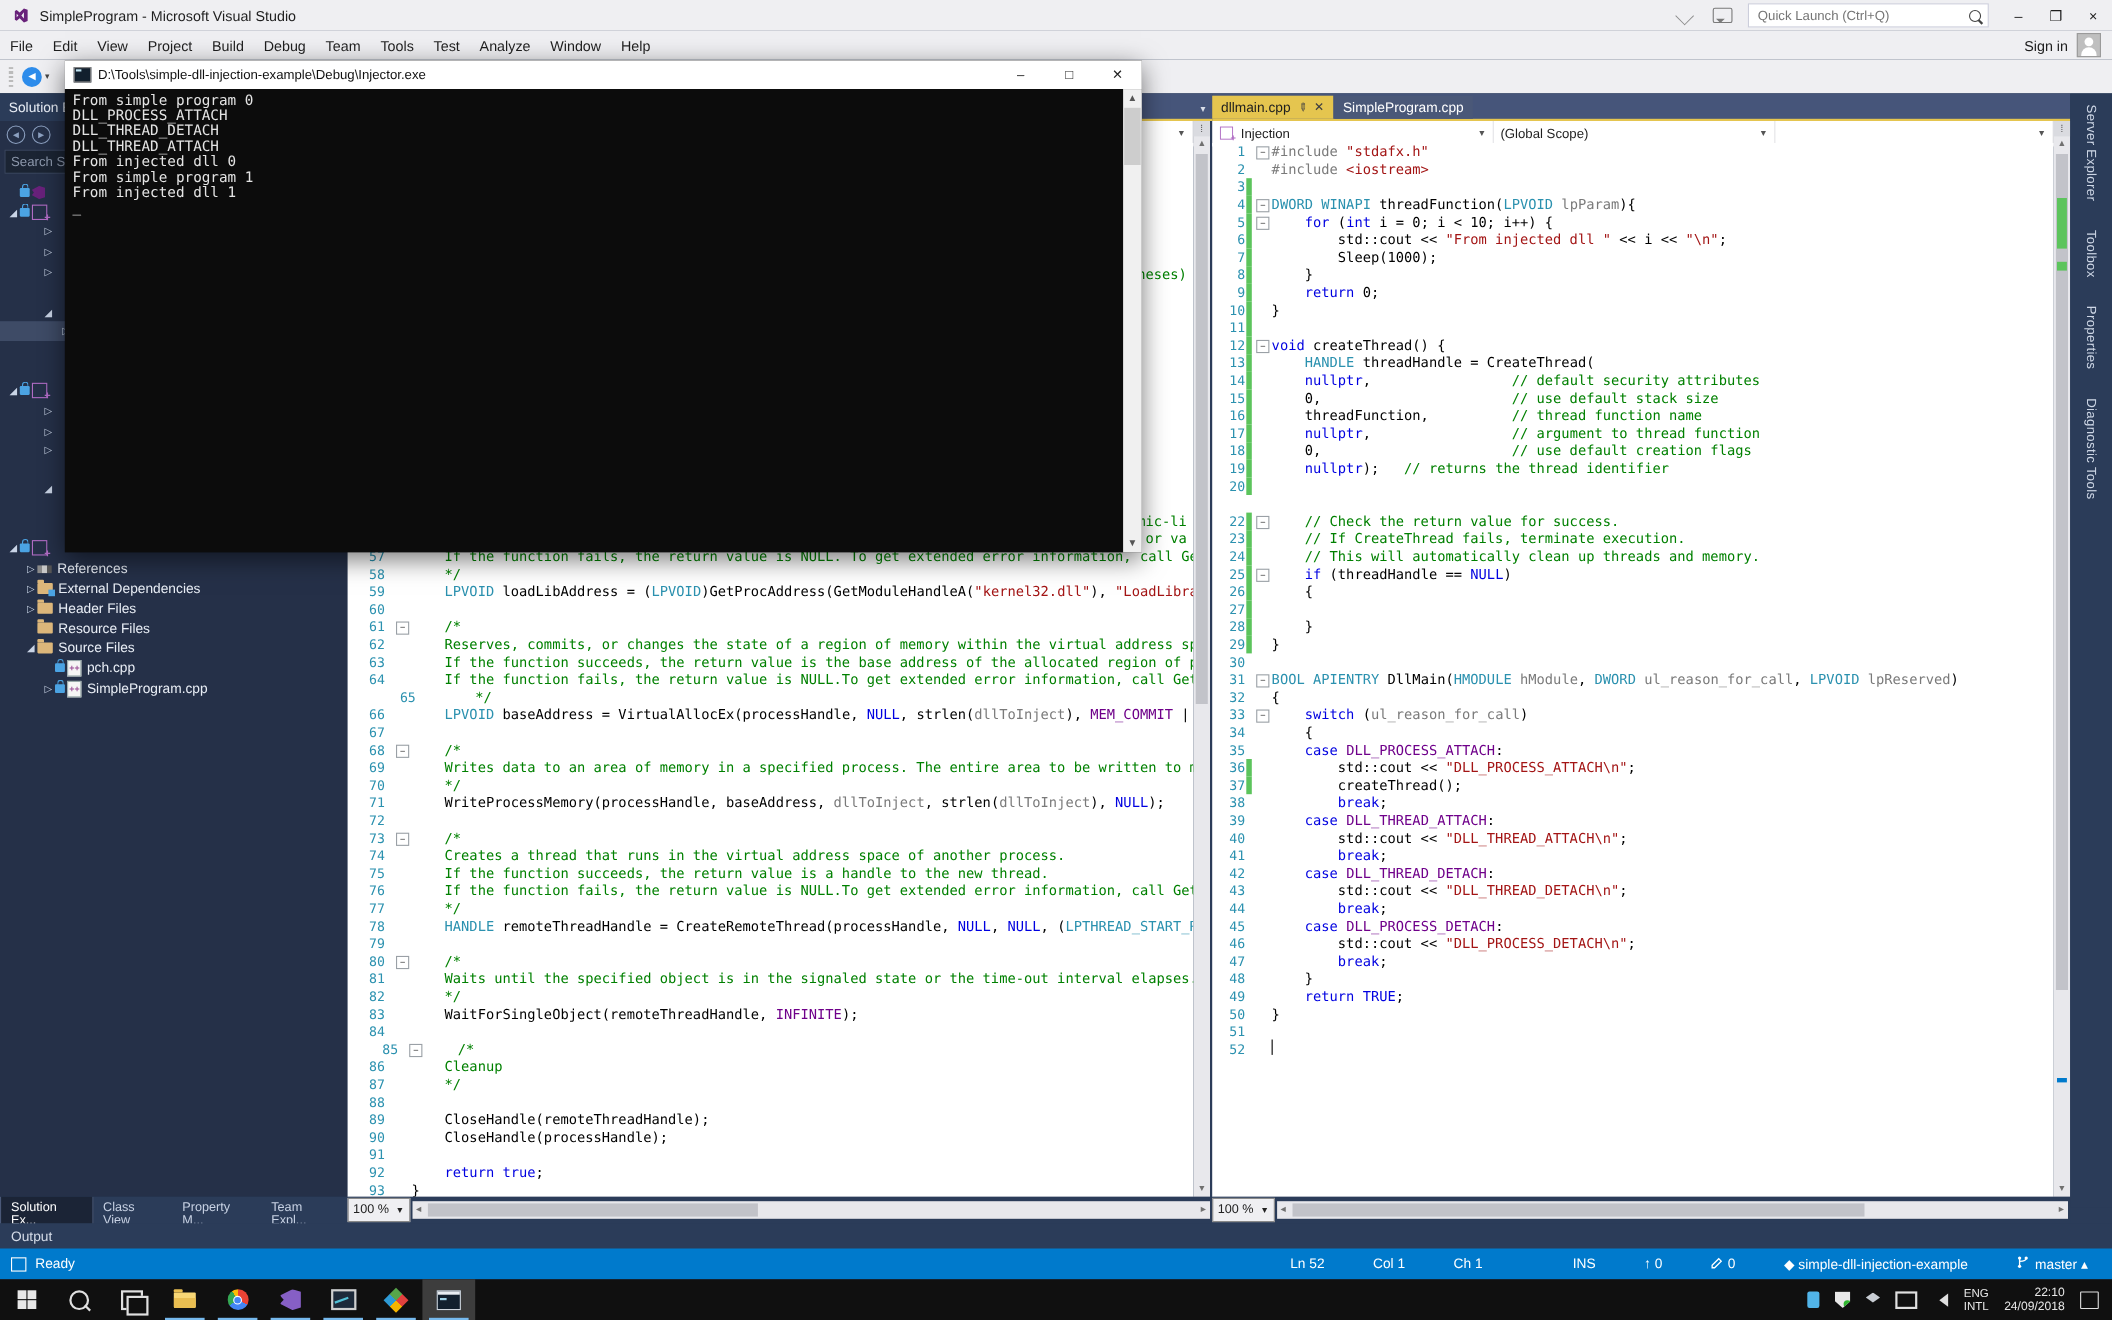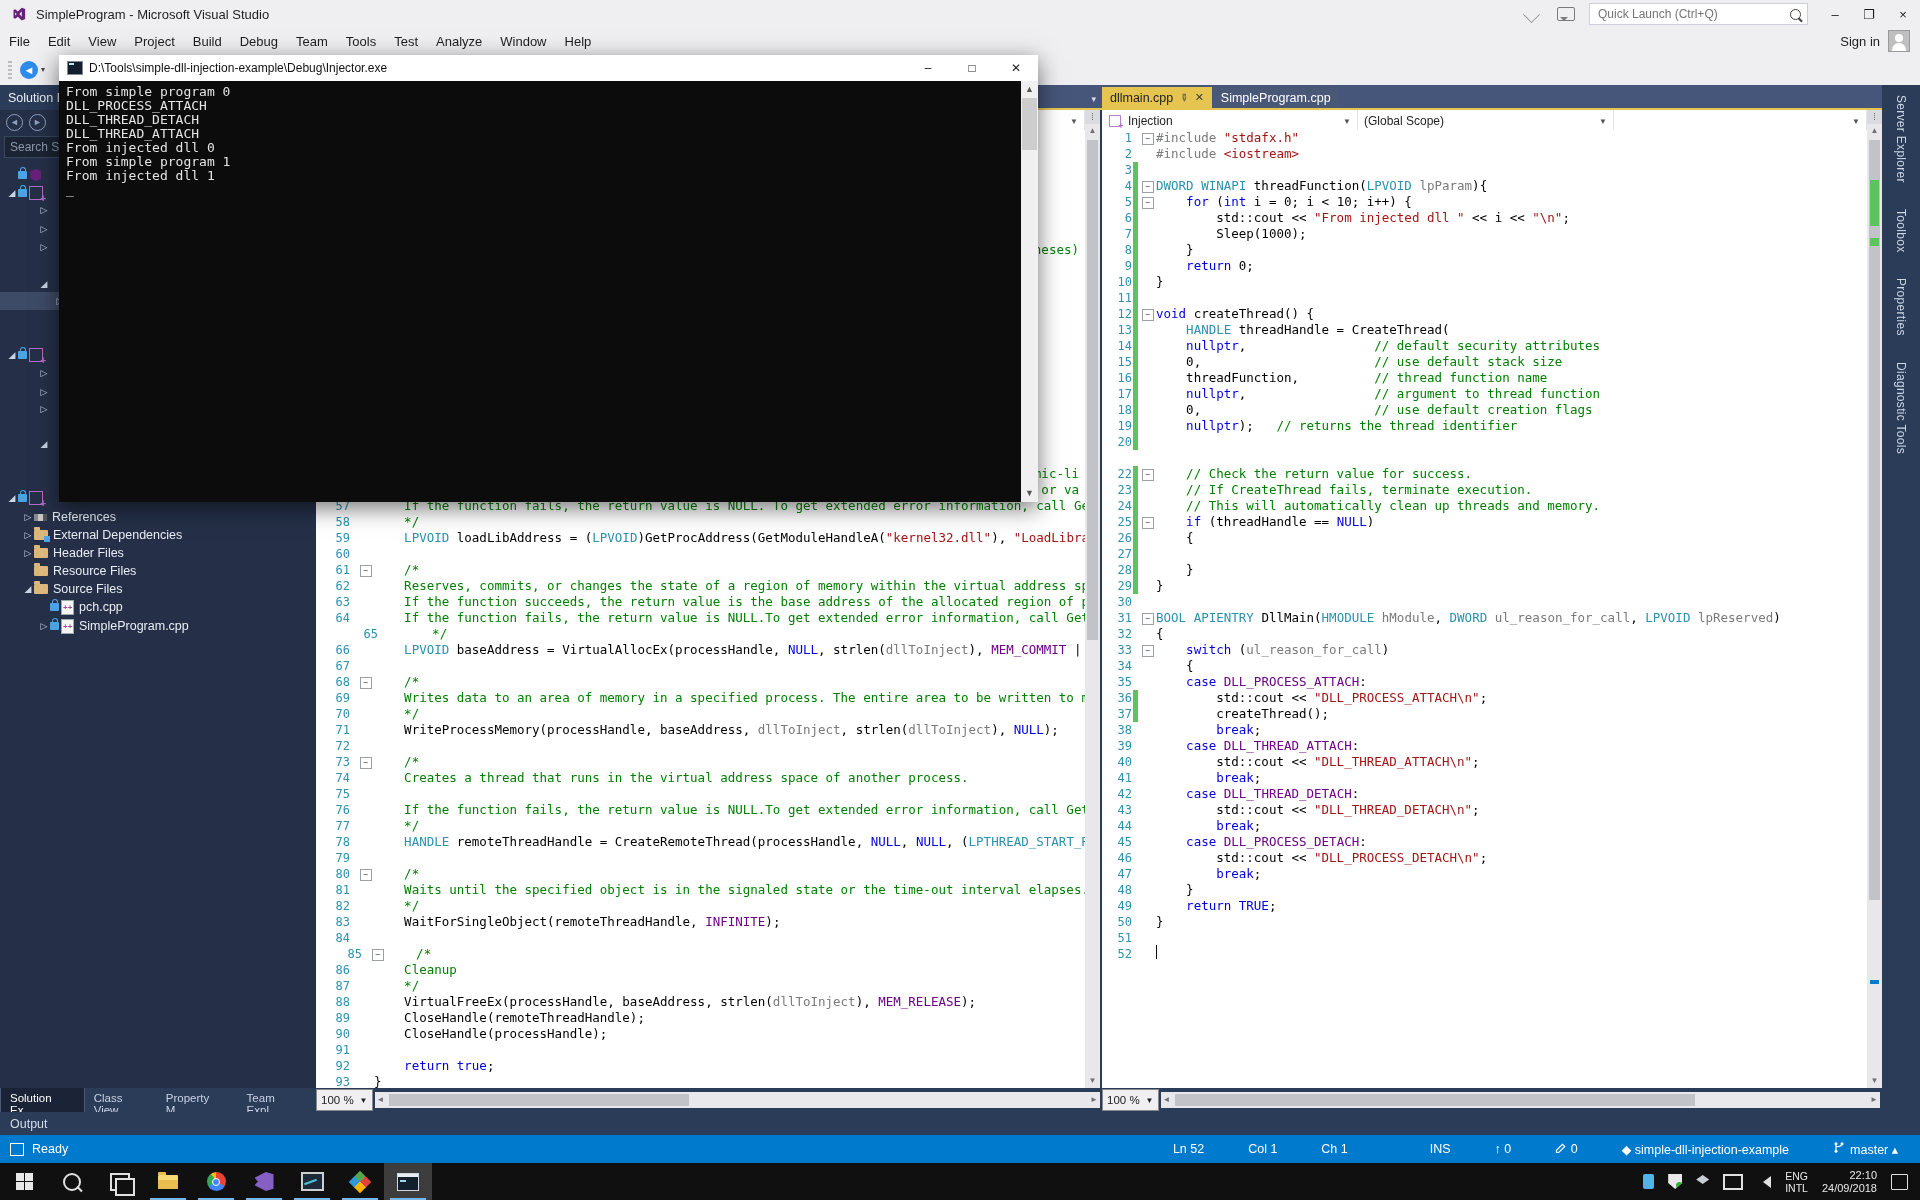--- a/index.html
+++ b/index.html
@@ -379,34 +379,34 @@
       <div class="crow" style="top: 496px; padding-left: 28px;"><span class="ln" style="width: 34px;">65</span><span class="barcol"></span><span class="boxcol"></span><span><span class="c-c">    */</span></span></div>
       <div class="crow" style="top: 512px;"><span class="ln" style="width: 34px;">66</span><span class="barcol"></span><span class="boxcol"></span><span><span class="c-p">    </span><span class="c-t">LPVOID</span><span class="c-p"> baseAddress = VirtualAllocEx(processHandle, </span><span class="c-k">NULL</span><span class="c-p">, strlen(</span><span class="c-g">dllToInject</span><span class="c-p">), </span><span class="c-m">MEM_COMMIT</span><span class="c-p"> | </span></span></div>
       <div class="crow" style="top: 528px;"><span class="ln" style="width: 34px;">67</span><span class="barcol"></span><span class="boxcol"></span><span></span></div>
       <div class="crow" style="top: 544px;"><span class="ln" style="width: 34px;">68</span><span class="barcol"></span><span class="boxcol"><span class="cbox">−</span></span><span><span class="c-c">    /*</span></span></div>
       <div class="crow" style="top: 560px;"><span class="ln" style="width: 34px;">69</span><span class="barcol"></span><span class="boxcol"></span><span><span class="c-c">    Writes data to an area of memory in a specified process. The entire area to be written to must be accessible or the operation fails.</span></span></div>
       <div class="crow" style="top: 576px;"><span class="ln" style="width: 34px;">70</span><span class="barcol"></span><span class="boxcol"></span><span><span class="c-c">    */</span></span></div>
       <div class="crow" style="top: 592px;"><span class="ln" style="width: 34px;">71</span><span class="barcol"></span><span class="boxcol"></span><span><span class="c-p">    WriteProcessMemory(processHandle, baseAddress, </span><span class="c-g">dllToInject</span><span class="c-p">, strlen(</span><span class="c-g">dllToInject</span><span class="c-p">), </span><span class="c-k">NULL</span><span class="c-p">);</span></span></div>
       <div class="crow" style="top: 608px;"><span class="ln" style="width: 34px;">72</span><span class="barcol"></span><span class="boxcol"></span><span></span></div>
       <div class="crow" style="top: 624px;"><span class="ln" style="width: 34px;">73</span><span class="barcol"></span><span class="boxcol"><span class="cbox">−</span></span><span><span class="c-c">    /*</span></span></div>
       <div class="crow" style="top: 640px;"><span class="ln" style="width: 34px;">74</span><span class="barcol"></span><span class="boxcol"></span><span><span class="c-c">    Creates a thread that runs in the virtual address space of another process.</span></span></div>
-      <div class="crow" style="top: 656px;"><span class="ln" style="width: 34px;">75</span><span class="barcol"></span><span class="boxcol"></span></div>
+      <div class="crow" style="top: 656px;"><span class="ln" style="width: 34px;">75</span><span class="barcol"></span><span class="boxcol"></span><span><span class="c-c">    If the function succeeds, the return value is a handle to the new thread.</span></span></div>
       <div class="crow" style="top: 672px;"><span class="ln" style="width: 34px;">76</span><span class="barcol"></span><span class="boxcol"></span><span><span class="c-c">    If the function fails, the return value is NULL.To get extended error information, call GetLastError.</span></span></div>
       <div class="crow" style="top: 688px;"><span class="ln" style="width: 34px;">77</span><span class="barcol"></span><span class="boxcol"></span><span><span class="c-c">    */</span></span></div>
       <div class="crow" style="top: 704px;"><span class="ln" style="width: 34px;">78</span><span class="barcol"></span><span class="boxcol"></span><span><span class="c-p">    </span><span class="c-t">HANDLE</span><span class="c-p"> remoteThreadHandle = CreateRemoteThread(processHandle, </span><span class="c-k">NULL</span><span class="c-p">, </span><span class="c-k">NULL</span><span class="c-p">, (</span><span class="c-t">LPTHREAD_START_ROUTINE</span></span></div>
       <div class="crow" style="top: 720px;"><span class="ln" style="width: 34px;">79</span><span class="barcol"></span><span class="boxcol"></span><span></span></div>
       <div class="crow" style="top: 736px;"><span class="ln" style="width: 34px;">80</span><span class="barcol"></span><span class="boxcol"><span class="cbox">−</span></span><span><span class="c-c">    /*</span></span></div>
       <div class="crow" style="top: 752px;"><span class="ln" style="width: 34px;">81</span><span class="barcol"></span><span class="boxcol"></span><span><span class="c-c">    Waits until the specified object is in the signaled state or the time-out interval elapses.</span></span></div>
       <div class="crow" style="top: 768px;"><span class="ln" style="width: 34px;">82</span><span class="barcol"></span><span class="boxcol"></span><span><span class="c-c">    */</span></span></div>
       <div class="crow" style="top: 784px;"><span class="ln" style="width: 34px;">83</span><span class="barcol"></span><span class="boxcol"></span><span><span class="c-p">    WaitForSingleObject(remoteThreadHandle, </span><span class="c-m">INFINITE</span><span class="c-p">);</span></span></div>
       <div class="crow" style="top: 800px;"><span class="ln" style="width: 34px;">84</span><span class="barcol"></span><span class="boxcol"></span><span></span></div>
       <div class="crow" style="top: 816px;"><span class="ln" style="width: 34px; margin-left: 12px;">85</span><span class="barcol"></span><span class="boxcol"><span class="cbox">−</span></span><span><span class="c-c">    /*</span></span></div>
       <div class="crow" style="top: 832px;"><span class="ln" style="width: 34px;">86</span><span class="barcol"></span><span class="boxcol"></span><span><span class="c-c">    Cleanup</span></span></div>
       <div class="crow" style="top: 848px;"><span class="ln" style="width: 34px;">87</span><span class="barcol"></span><span class="boxcol"></span><span><span class="c-c">    */</span></span></div>
-      <div class="crow" style="top: 864px;"><span class="ln" style="width: 34px;">88</span><span class="barcol"></span><span class="boxcol"></span><span><span class="c-p">    VirtualFreeEx(processHandle, baseAddress, strlen(</span><span class="c-g">dllToInject</span><span class="c-p">), </span><span class="c-m">MEM_RELEASE</span><span class="c-p">);</span></span></div>
+      <div class="crow" style="top: 864px;"><span class="ln" style="width: 34px;">88</span><span class="barcol"></span><span class="boxcol"></span></div>
       <div class="crow" style="top: 880px;"><span class="ln" style="width: 34px;">89</span><span class="barcol"></span><span class="boxcol"></span><span><span class="c-p">    CloseHandle(remoteThreadHandle);</span></span></div>
       <div class="crow" style="top: 896px;"><span class="ln" style="width: 34px;">90</span><span class="barcol"></span><span class="boxcol"></span><span><span class="c-p">    CloseHandle(processHandle);</span></span></div>
       <div class="crow" style="top: 912px;"><span class="ln" style="width: 34px;">91</span><span class="barcol"></span><span class="boxcol"></span><span></span></div>
       <div class="crow" style="top: 928px;"><span class="ln" style="width: 34px;">92</span><span class="barcol"></span><span class="boxcol"></span><span><span class="c-p">    </span><span class="c-k">return</span><span class="c-p"> </span><span class="c-k">true</span><span class="c-p">;</span></span></div>
       <div class="crow" style="top: 944px;"><span class="ln" style="width: 34px;">93</span><span class="barcol"></span><span class="boxcol"></span><span><span class="c-p">}</span></span></div>
     </div>
 
   <div class="abs vscroll" style="left:1085px;top:110px;height:978px;">
     <div class="splitgrip" style="top:0;">⁞</div>
     <div class="sarrow" style="top:14px;">▲</div>

